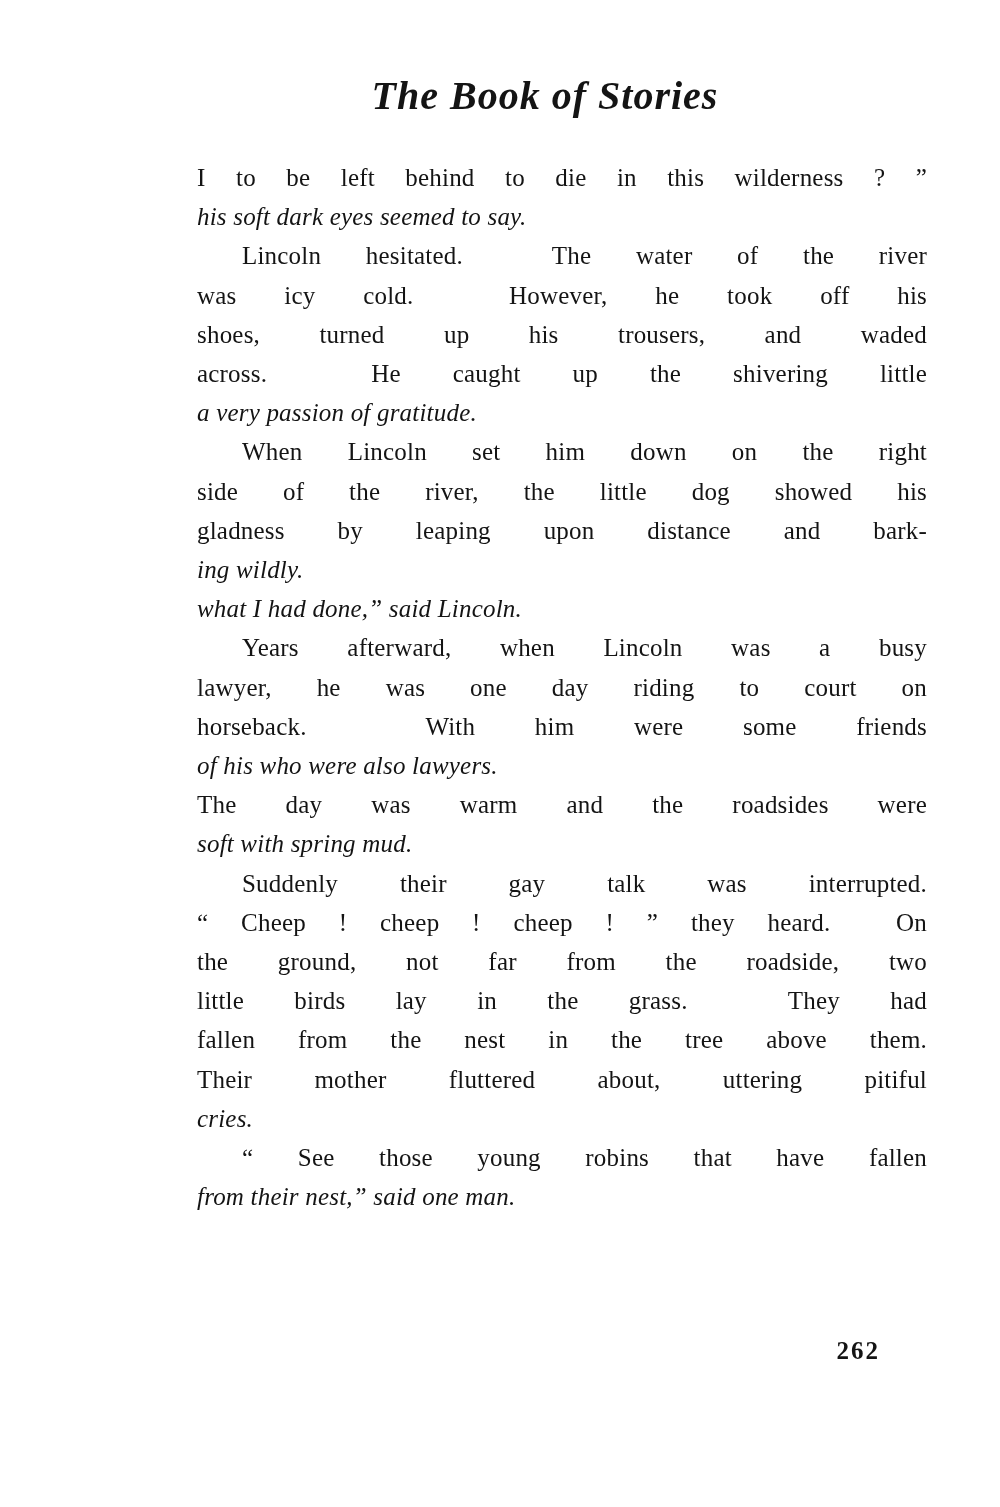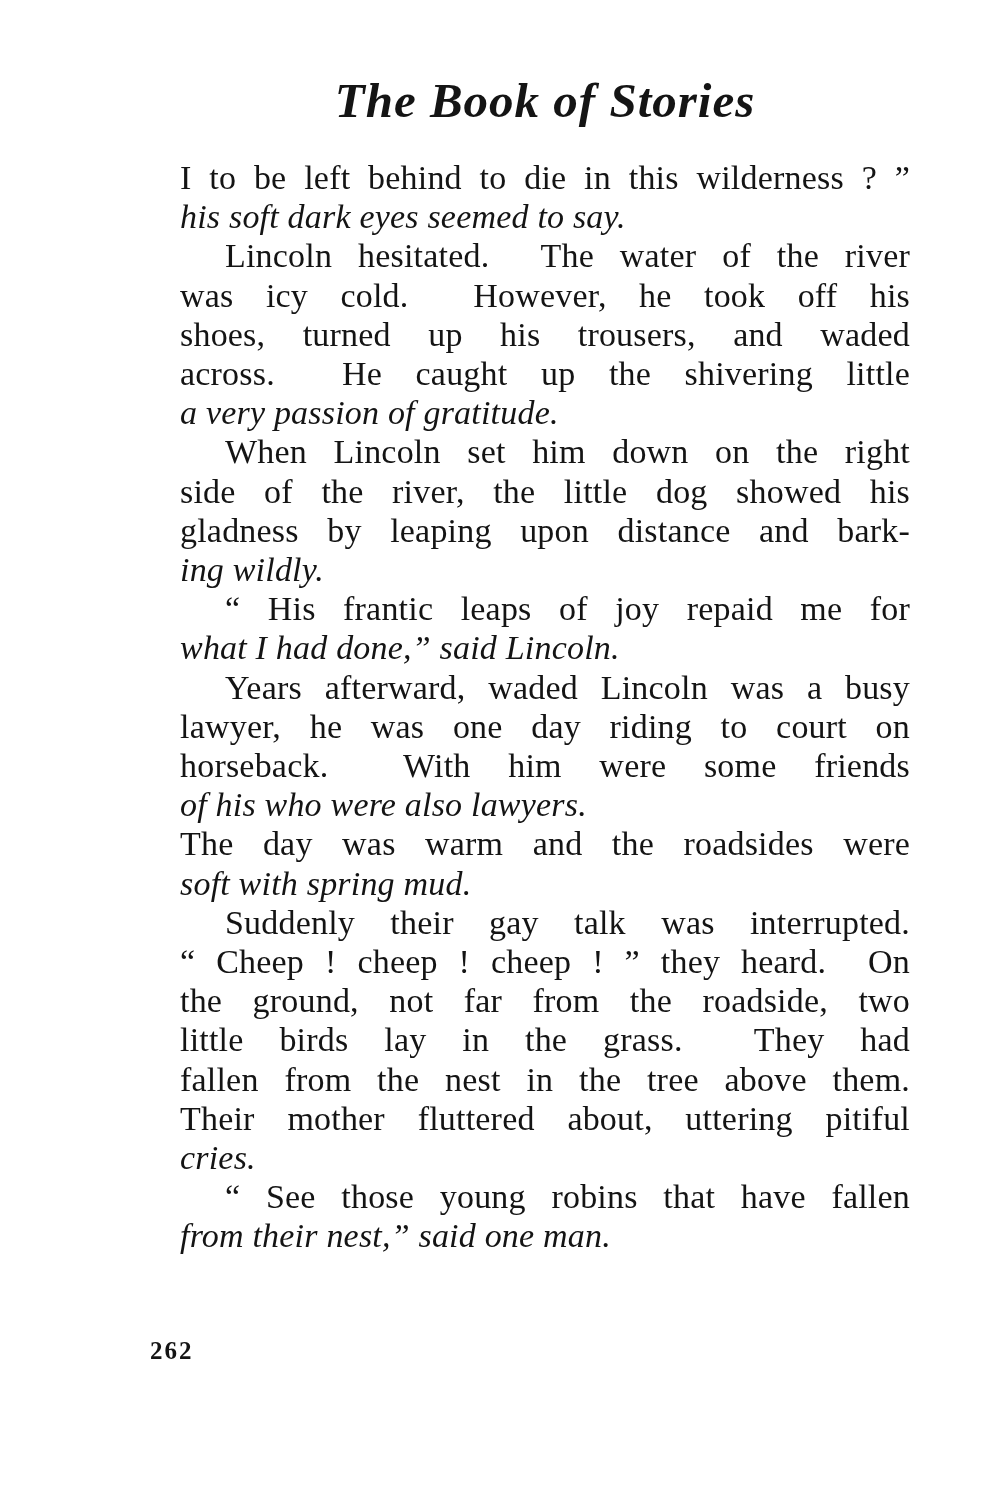--- a/index.html
+++ b/index.html
@@ -15,34 +15,34 @@
     font-family: "Liberation Serif", serif;
     color: #141414;
     overflow: hidden;
   }
   .title {
     position: absolute;
     left: 180px;
     top: 72px;
     width: 730px;
     margin: 0;
-    font-size: 49px;
+    font-size: 40px;
     line-height: 1.2;
     font-style: italic;
     font-weight: bold;
     text-align: center;
     letter-spacing: 1px;
     white-space: nowrap;
   }
   .bodytext {
     position: absolute;
-    left: 180px;
+    left: 197px;
     top: 158px;
     width: 730px;
-    font-size: 34px;
+    font-size: 25px;
     line-height: 39.2px;
     letter-spacing: 0.2px;
   }
   .para { margin: 0; padding: 0; }
   .line {
     text-align: justify;
     text-align-last: justify;
   }
   .line.last {
     text-align: left;
@@ -50,21 +50,21 @@
     font-style: italic;
   }
   .line.first {
     padding-left: 45px;
   }
   .folio {
     position: absolute;
     top: 1337px;
     left: 150px;
     width: 730px;
-    text-align: left;
+    text-align: right;
     font-size: 25px;
     letter-spacing: 2px;
     font-weight: bold;
   }
 </style>
 </head>
 <body>
 
 <div class="sheet">
   <h1 class="title">The Book of Stories</h1>
@@ -81,25 +81,24 @@
         <div class="line">across.&nbsp; He caught up the shivering little</div>
         <div class="line last">a very passion of gratitude.</div>
       </div>
       <div class="para">
         <div class="line first">When Lincoln set him down on the right</div>
         <div class="line">side of the river, the little dog showed his</div>
         <div class="line">gladness by leaping upon distance and bark-</div>
         <div class="line last">ing wildly.</div>
       </div>
       <div class="para">
-        <div class="line first">“ His frantic leaps of joy repaid me for</div>
         <div class="line last">what I had done,” said Lincoln.</div>
       </div>
       <div class="para">
-        <div class="line first">Years afterward, waded Lincoln was a busy</div>
+        <div class="line first">Years afterward, when Lincoln was a busy</div>
         <div class="line">lawyer, he was one day riding to court on</div>
         <div class="line">horseback.&nbsp; With him were some friends</div>
         <div class="line last">of his who were also lawyers.</div>
       </div>
       <div class="para">
         <div class="line">The day was warm and the roadsides were</div>
         <div class="line last">soft with spring mud.</div>
       </div>
       <div class="para">
         <div class="line first">Suddenly their gay talk was interrupted.</div>

